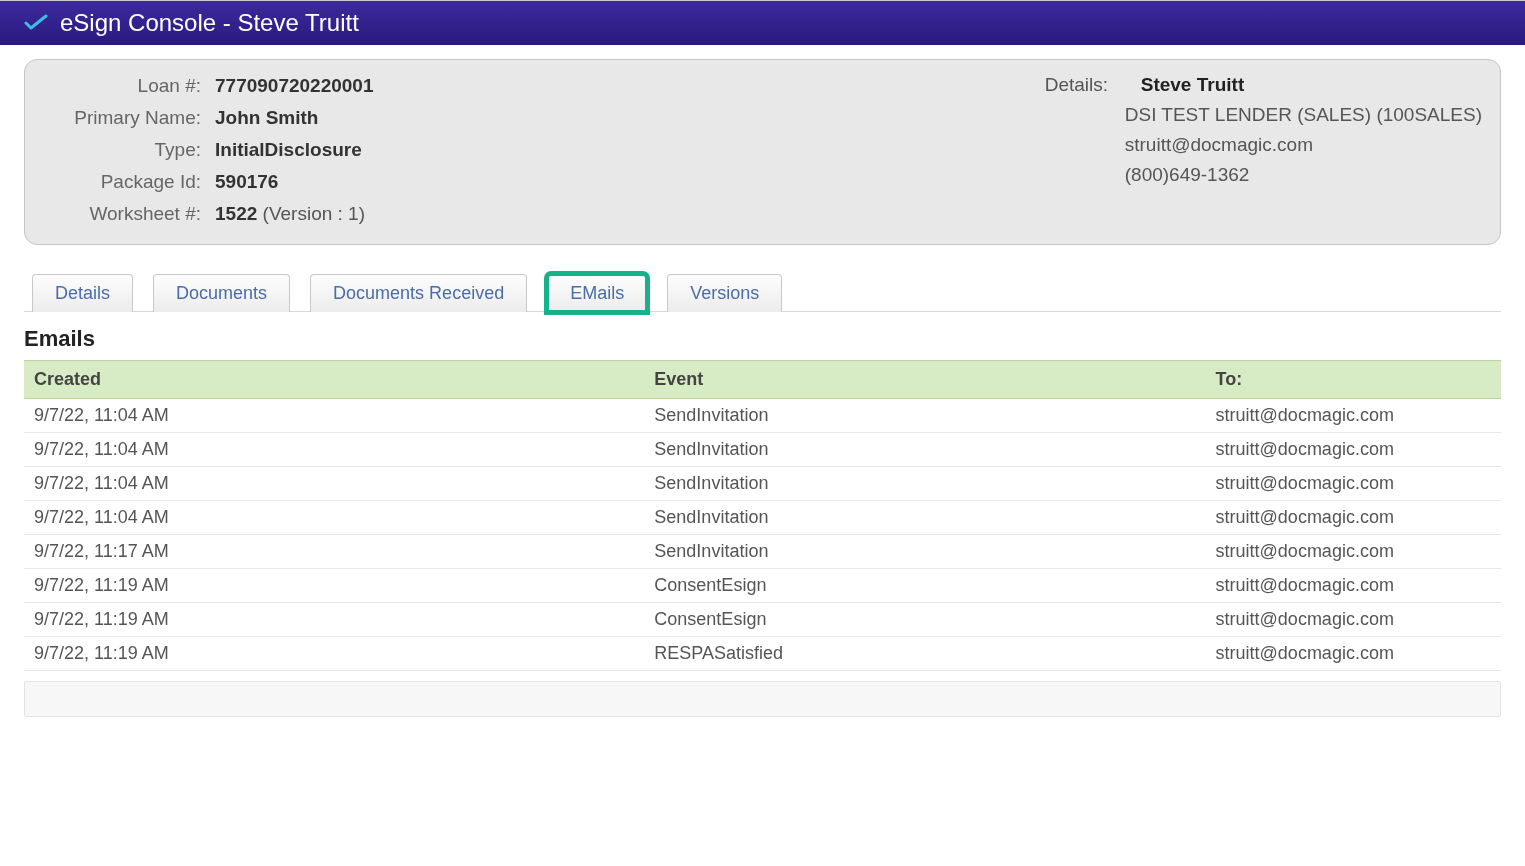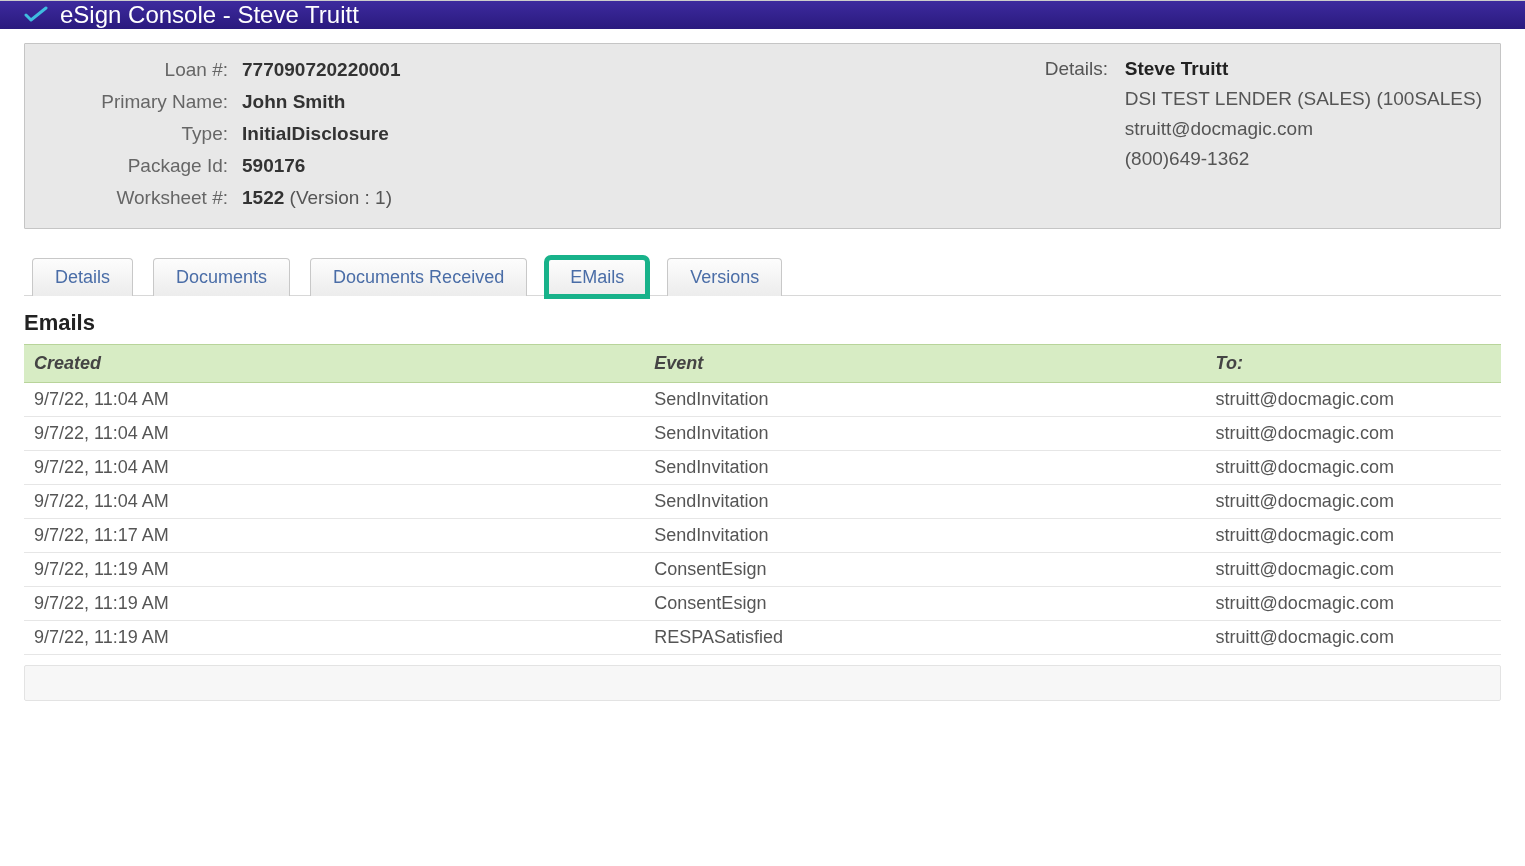--- a/index.html
+++ b/index.html
@@ -1,59 +1,59 @@
 <!DOCTYPE html>
 <html><head>
   <meta charset="utf-8">
   <style>
     * { box-sizing: border-box; margin: 0; padding: 0; }
     body { font-family: Arial, Helvetica, sans-serif; background: #fff; color: #333; width: 1525px; }
     
     .header {
       background: linear-gradient(to bottom, #3d2a9e, #2a1a7e);
       color: #fff;
-      padding: 0 24px;
+      padding: 8px 24px;
       border-top: 1px solid #ccc;
       display: flex;
       align-items: center;
       gap: 12px;
     }
     .header-icon {
       width: 24px;
       height: 18px;
       position: relative;
     }
     .header-icon svg { display: block; }
     .header-title {
       font-size: 24px;
       font-weight: normal;
     }
     
     .info-panel {
       margin: 14px 24px 0 24px;
       background: #e8e8e8;
       border: 1px solid #c5c5c5;
-      border-radius: 1px;
-      padding: 10px 18px 14px 32px;
+      border-radius: 13px;
+      padding: 10px 18px 14px 5px;
       display: flex;
       gap: 44px;
     }
     .info-left { flex: 0 0 640px; }
     .info-right { flex: 1; display: flex; }
     .info-right-labels { width: 80px; text-align: right; padding-right: 10px; }
     .info-right-values { flex: 1; }
     
     .info-row { display: flex; line-height: 32px; font-size: 19px; }
     .info-label { color: #666; width: 185px; text-align: right; padding-right: 14px; }
     .info-value { color: #333; font-weight: bold; }
     .info-value .light { font-weight: normal; color: #555; }
     
     .info-right .info-row { line-height: 30px; font-size: 19px; }
     .info-right .info-label { width: auto; color: #555; }
-    .info-right .info-value-bold { font-weight: bold; color: #222; }
+    .info-right .info-value-bold { font-weight: bold; color: #222; margin-left: 16px; }
     .info-right .info-value-norm { font-weight: normal; color: #555; }
     
     .tabs {
       margin: 28px 24px 0 24px;
       border-bottom: 1px solid #d8d8d8;
       display: flex;
       gap: 20px;
       padding-left: 8px;
     }
     .tab {
@@ -82,21 +82,20 @@
     }
     
     .table-wrap { margin: 4px 24px 0 24px; }
     table { width: 100%; border-collapse: collapse; font-size: 18px; }
     thead th {
       background: #d7ecc4;
       border-top: 1px solid #b8d49a;
       border-bottom: 1px solid #b8d49a;
       text-align: left;
       padding: 8px 10px;
-      font-style: italic;
       font-weight: bold;
       color: #444;
     }
     tbody td {
       padding: 6px 10px;
       border-bottom: 1px solid #e6e6e6;
       color: #555;
     }
     .col-created { width: 42%; }
     .col-event { width: 38%; }

